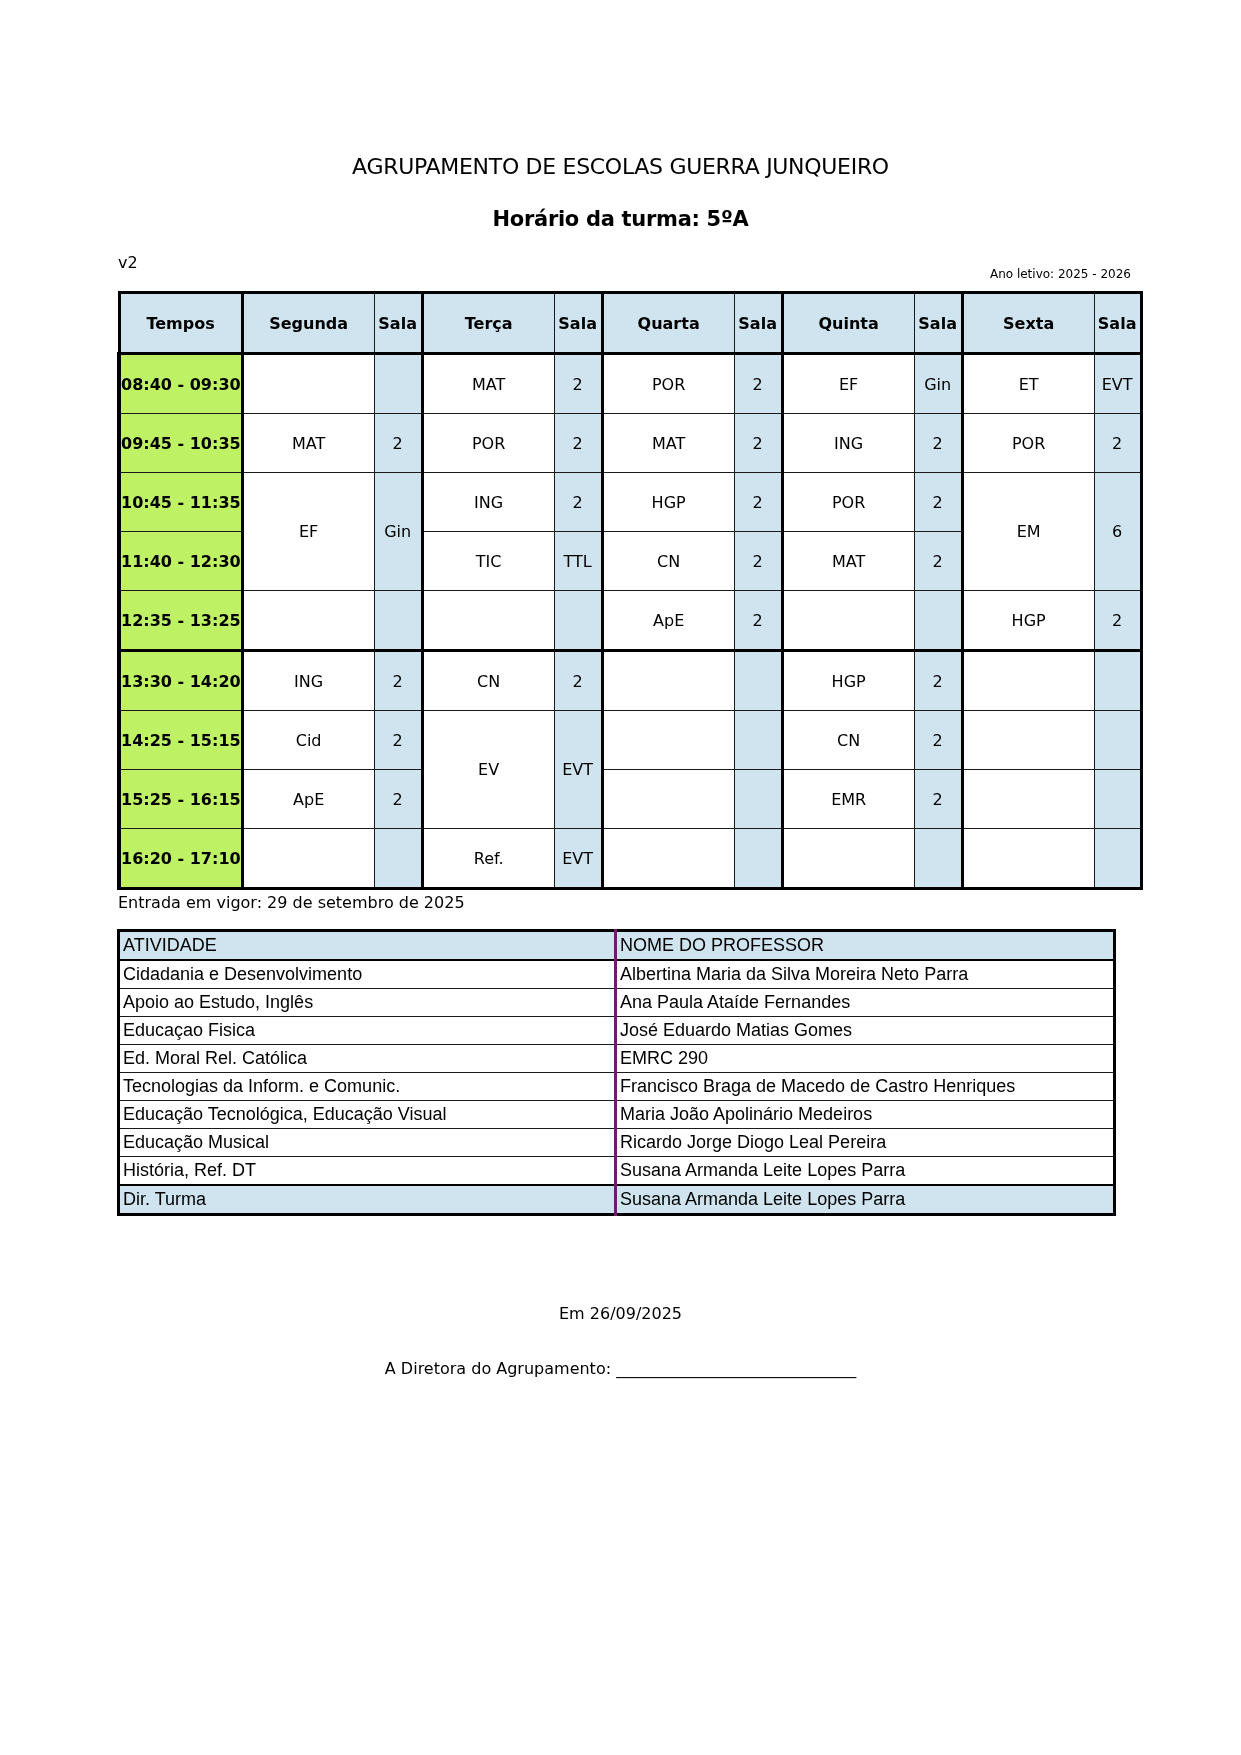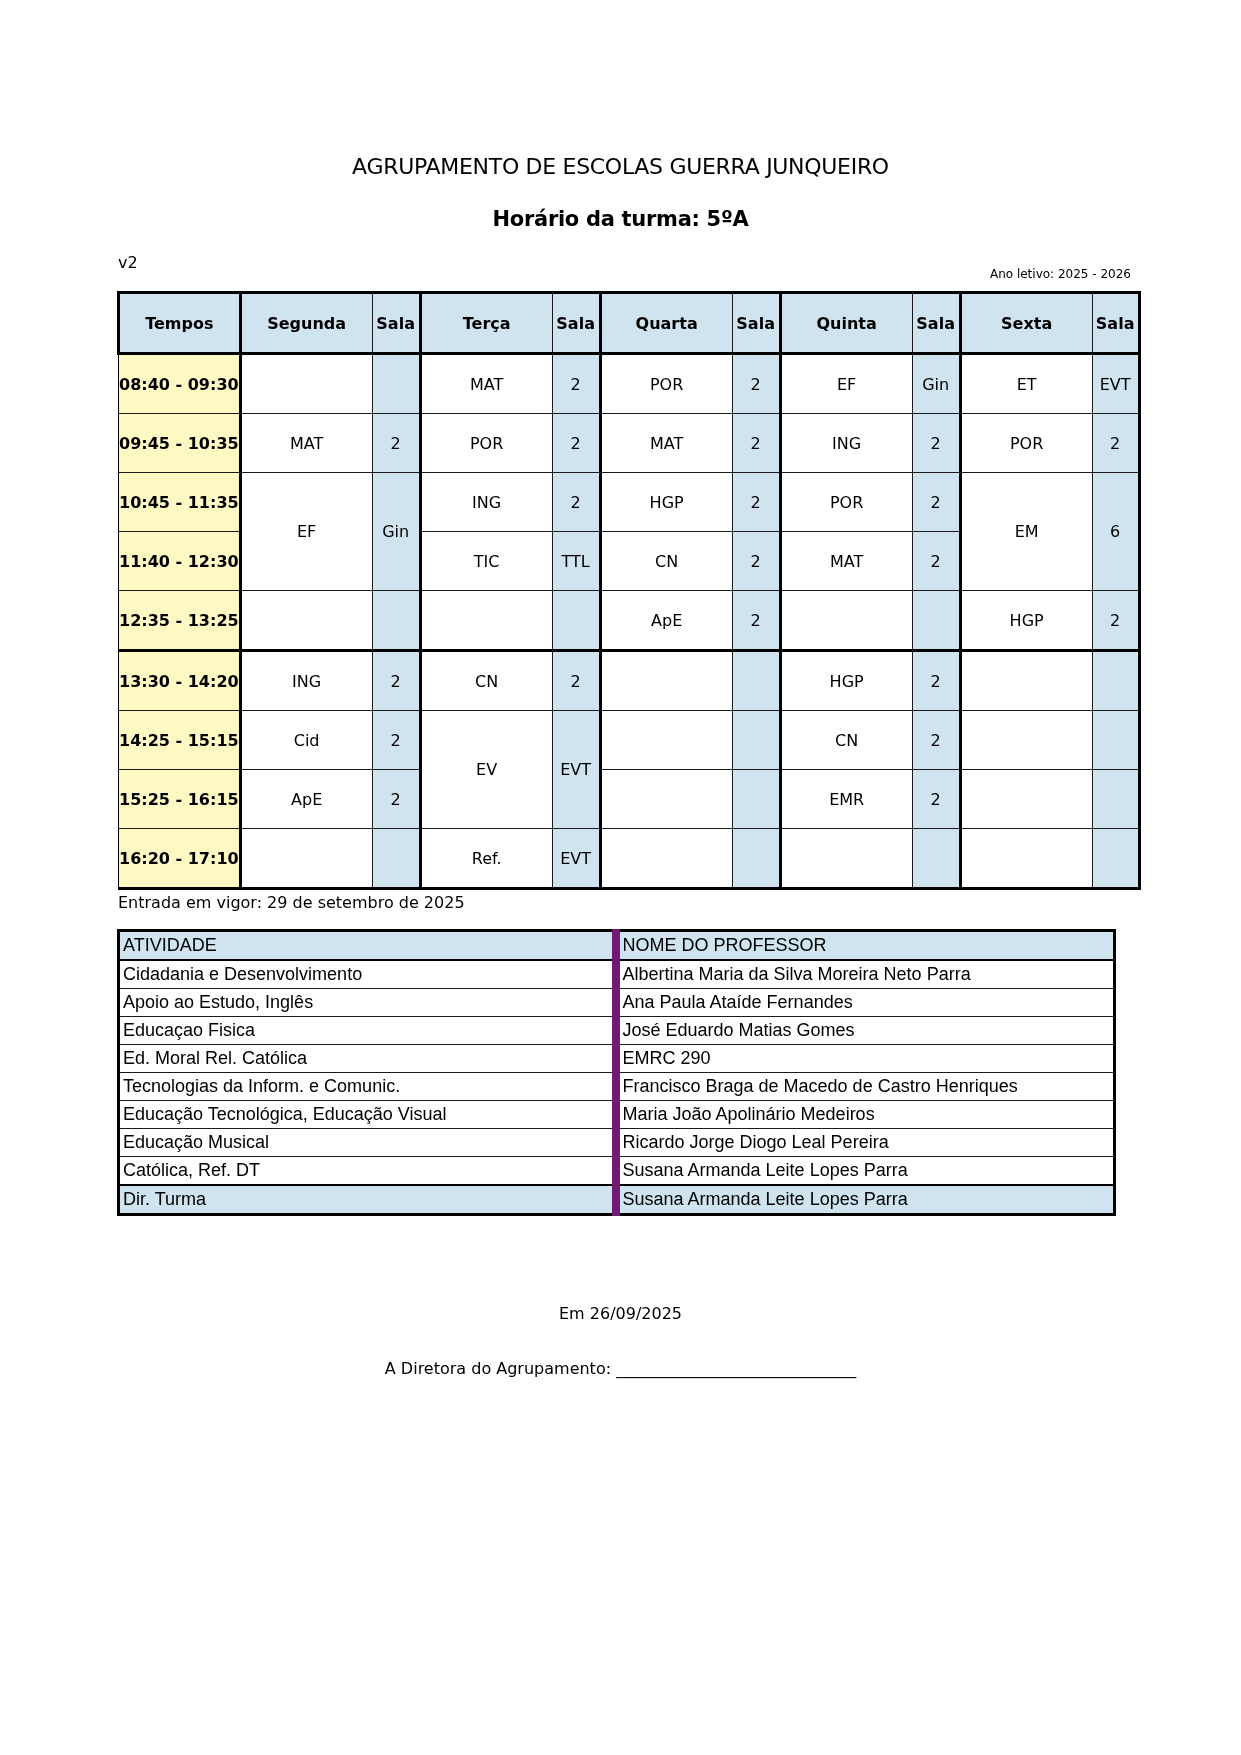--- a/index.html
+++ b/index.html
@@ -8,37 +8,37 @@
     .abs { position: absolute; }
     #org-title { left: 0; width: 1241px; top: 154px; text-align: center; font-size: 22px; letter-spacing: -0.3px; }
     #class-title { left: 0; width: 1241px; top: 207px; text-align: center; font-size: 21px; font-weight: bold; letter-spacing: -0.3px; }
     #version { left: 118px; top: 253px; font-size: 16px; }
     #school-year { right: 110px; top: 267px; font-size: 12px; text-align: right; }
 
     table.sched { position: absolute; left: 117px; top: 291px; border-collapse: collapse; table-layout: fixed; }
     table.sched td, table.sched th { border: 1px solid #1a1a1a; text-align: center; vertical-align: middle;
       font-size: 16px; padding: 0; height: 58px; overflow: hidden; white-space: nowrap; }
     table.sched th { background: #d0e4ef; font-weight: bold; height: 58px; border-bottom: 3px solid #000; border-top: 3px solid #000; }
-    table.sched td.time { background: #fef9c3; font-weight: bold; border-left: 1px solid #000000; border-right: 3px solid #000; font-size: 16px; }
+    table.sched td.time { background: #bef264; font-weight: bold; border-left: 4px solid #000000; border-right: 3px solid #000; font-size: 16px; }
     table.sched td.room { background: #d0e4ef; }
     table.sched td.subj { background: #ffffff; }
     table.sched .dayend { border-right: 3px solid #000; }
     table.sched tr.thick-top td { border-top: 3px solid #000; }
     table.sched tr.lastrow td { border-bottom: 3px solid #000; }
     table.sched th.first { border-left: 3px solid #000; }
     table.sched th.last, table.sched td.last { border-right: 3px solid #000; }
 
     #effective-date { left: 118px; top: 893px; font-size: 16px; }
 
     table.teachers { position: absolute; left: 117px; top: 929px; border-collapse: collapse; table-layout: fixed;
       font-family: "Liberation Sans", sans-serif; border: 3px solid #000; }
     table.teachers td { border: 1px solid #1a1a1a; font-size: 18px; height: 27px; padding: 0 3px; white-space: nowrap; overflow: hidden; }
     table.teachers tr.hdr td { background: #d0e4ef; border-bottom: 2px solid #000; }
     table.teachers tr.dt td { background: #d0e4ef; border-top: 2px solid #000; }
-    table.teachers td.col1 { border-right: 8px solid #701a75; }
+    table.teachers td.col1 { border-right: 3px solid #701a75; }
 
     #sign-date { left: 0; width: 1241px; top: 1304px; text-align: center; font-size: 16px; }
     #sign-line { left: 0; width: 1241px; top: 1359px; text-align: center; font-size: 16px; }
   </style>
 </head>
 <body>
 
 <div id="org-title" class="abs">AGRUPAMENTO DE ESCOLAS GUERRA JUNQUEIRO</div>
 <div id="class-title" class="abs">Horário da turma:  5ºA</div>
 <div id="version" class="abs">v2</div>
@@ -222,21 +222,21 @@
       </tr>
       <tr>
         <td class="col1">Educação Tecnológica, Educação Visual</td>
         <td>Maria João Apolinário Medeiros</td>
       </tr>
       <tr>
         <td class="col1">Educação Musical</td>
         <td>Ricardo Jorge Diogo Leal Pereira</td>
       </tr>
       <tr>
-        <td class="col1">Católica, Ref. DT</td>
+        <td class="col1">História, Ref. DT</td>
         <td>Susana Armanda Leite Lopes Parra</td>
       </tr>
       <tr class="dt">
         <td class="col1">Dir. Turma</td>
         <td>Susana Armanda Leite Lopes Parra</td>
       </tr>
     </tbody>
 </table>
 
 <div id="sign-date" class="abs">Em 26/09/2025</div>

